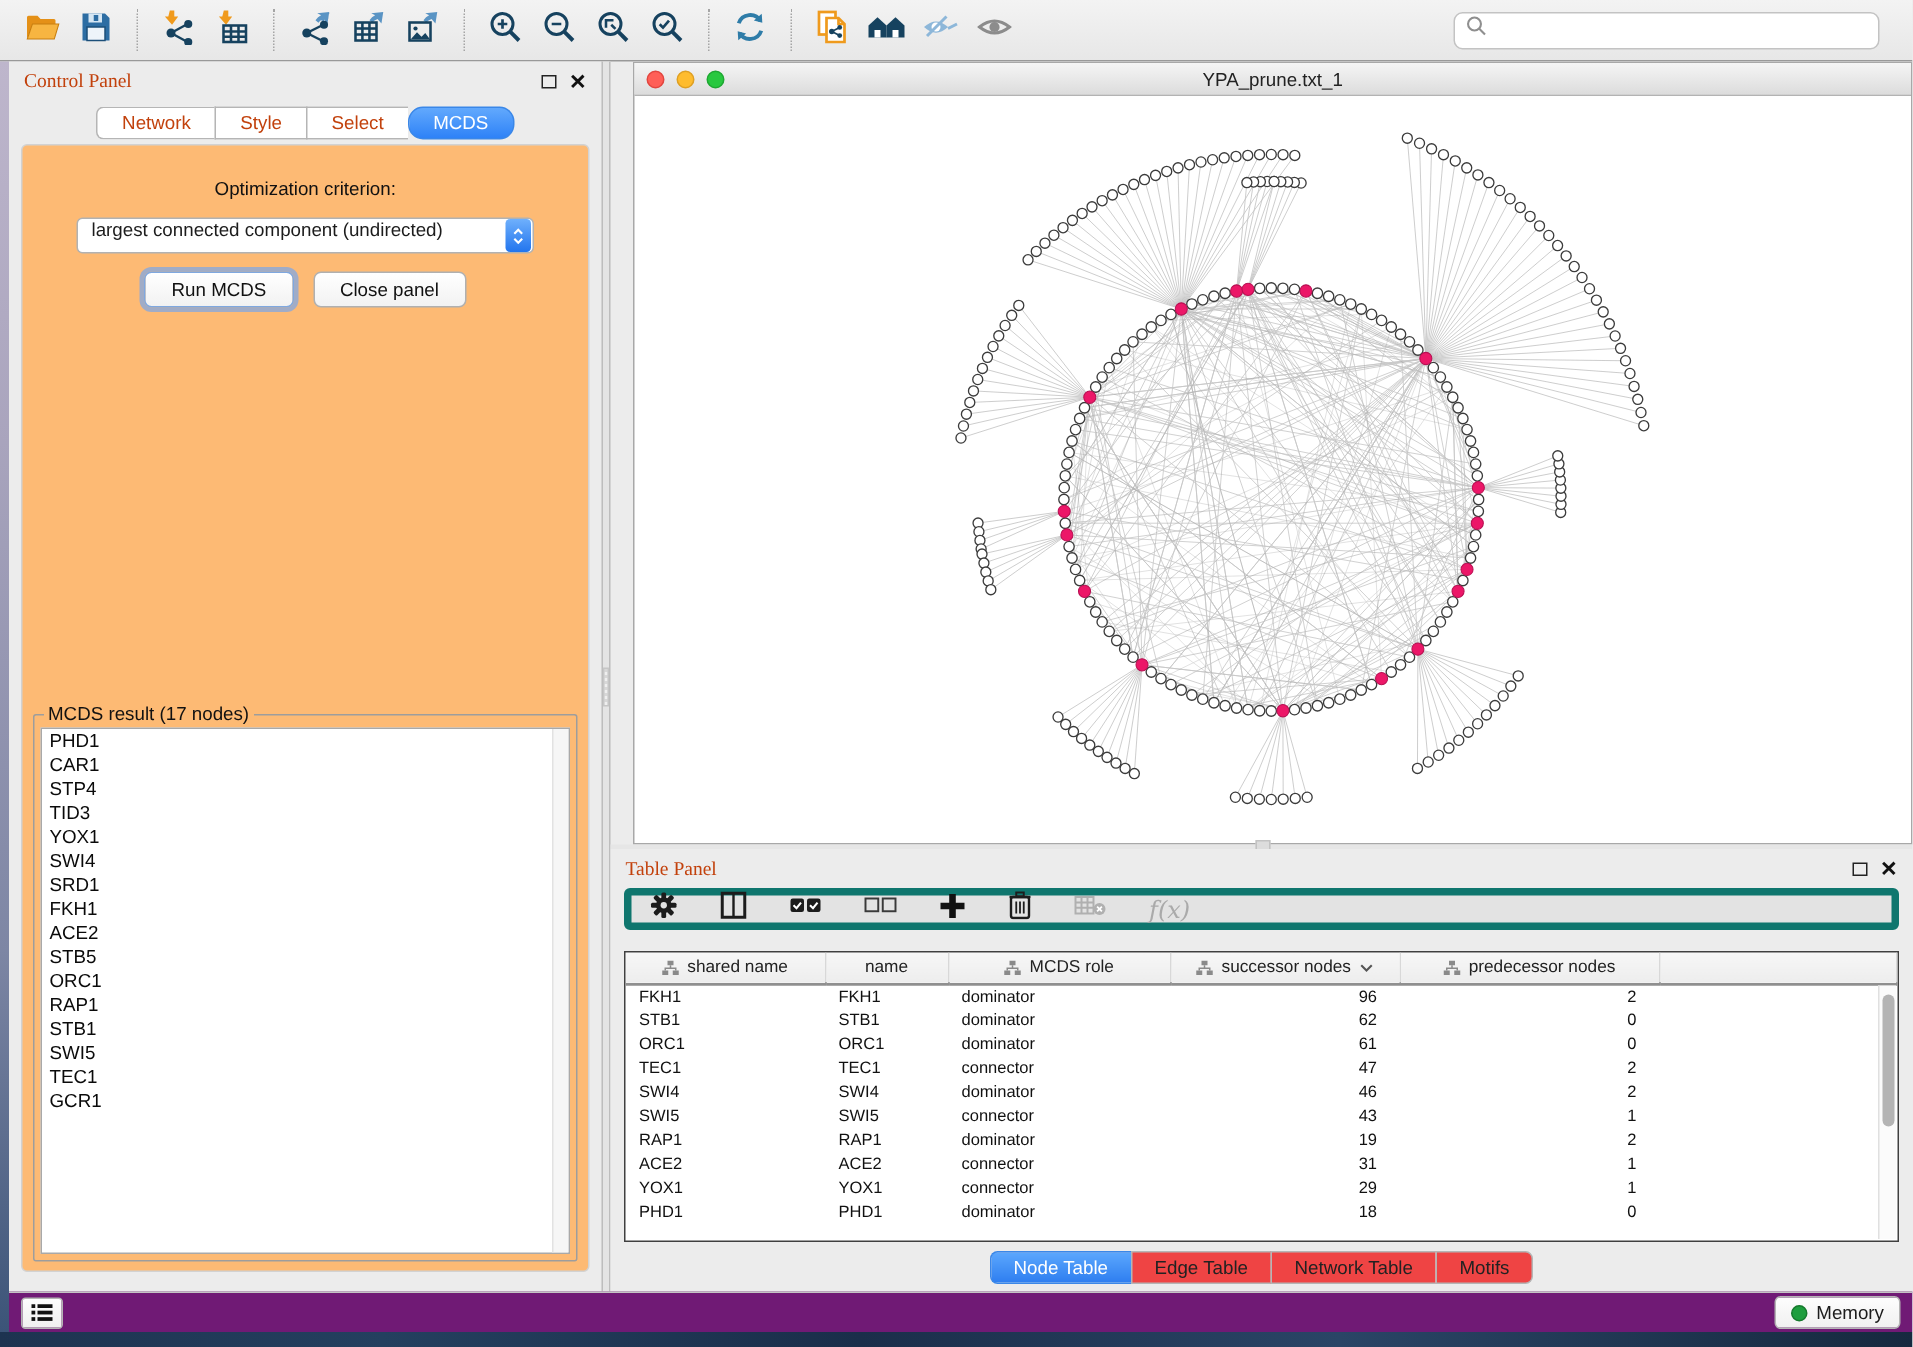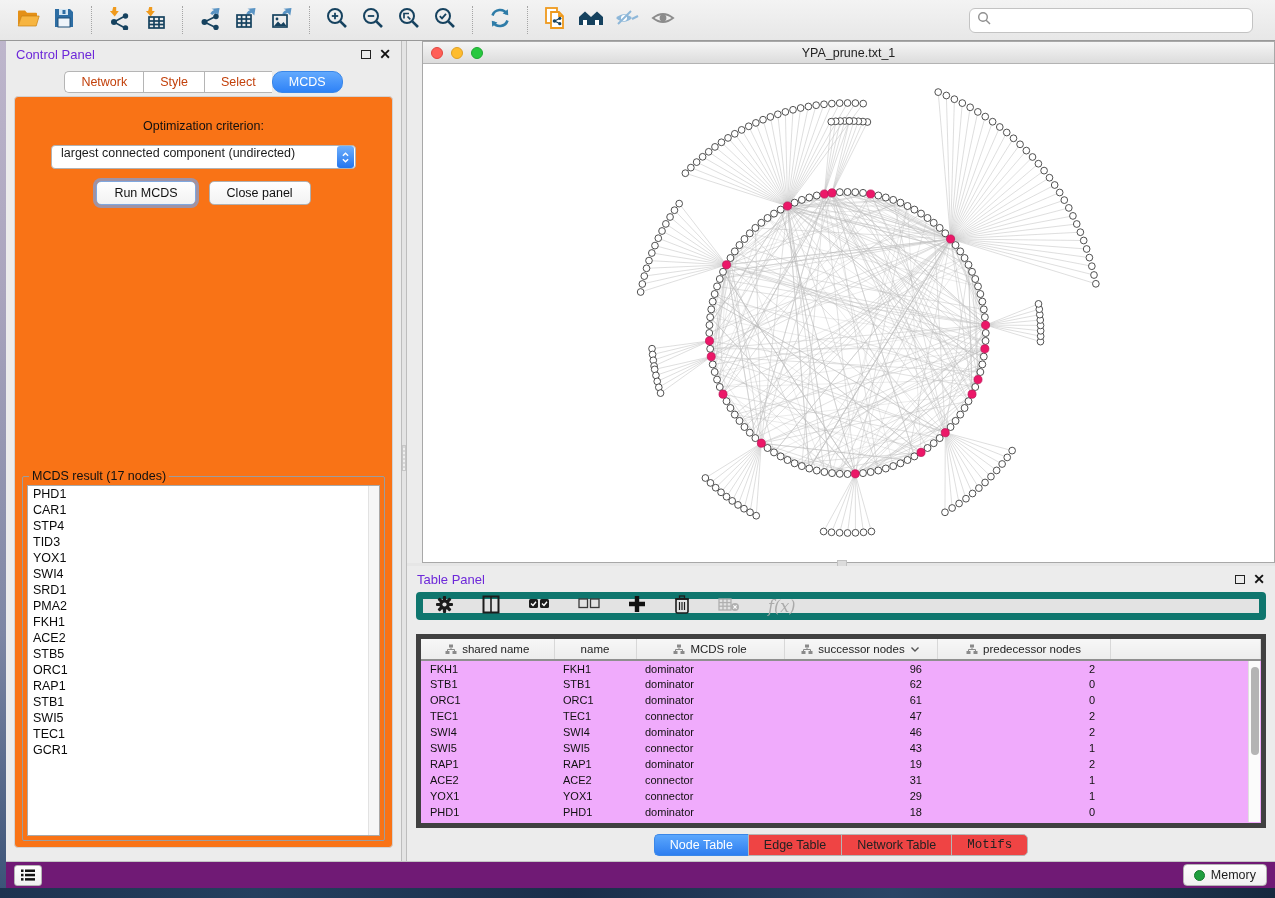--- a/index.html
+++ b/index.html
@@ -18,34 +18,34 @@
 
   
   #left-strip { position:absolute; left:0; top:41px; width:6px; height:847px;
     background:linear-gradient(#beb6cc,#a9a4bd 30%,#7d86a4 70%,#3c5478); }
   #bottom-strip { position:absolute; left:0; top:888px; width:1275px; height:10px;
     background:linear-gradient(90deg,#1d3350,#24405f 20%,#1a2e4a 45%,#2a4566 70%,#16293f); }
 
   
   #control-panel { position:absolute; left:6px; top:41px; width:395px; height:820px; background:#ececec; }
   .panel-header { height:26px; display:flex; align-items:center; padding:0 10px; }
-  .panel-title { font-size:13px; color:#6d28d9; }
+  .panel-title { font-size:13px; color:#c2410c;font-family:Liberation Serif, serif; }
   .panel-hdr-icons { margin-left:auto; display:flex; align-items:center; gap:8px; }
   .float-icon { width:10px; height:9px; border:1.5px solid #222; display:inline-block; }
   .close-icon { font-size:14px; font-weight:bold; color:#111; line-height:1; }
 
   .cp-tabs { display:flex; justify-content:center; margin-top:4px; position:relative; z-index:2; }
   .cp-tab { height:22px; padding:0 16px; display:flex; align-items:center; background:#fff;
     border:1px solid #b5b5b5; border-right:none; font-size:12.5px; color:#c2410c; }
   .cp-tab:first-child { border-radius:5px 0 0 5px; }
   .cp-tab:last-child { border-radius:0 5px 5px 0; border-right:1px solid #b5b5b5; }
   .cp-tab.active { background:linear-gradient(#62a9fd,#2e82f7); color:#fff; border-color:#3a87e8;border-radius:10px; }
 
   #cp-body { position:absolute; left:8px; right:8px; top:55px; bottom:13px;
-    background:#f97316; border:1px solid #d2d2d2; border-radius:4px; }
+    background:#fdba74; border:1px solid #d2d2d2; border-radius:4px; }
   #opt-label { text-align:center; margin-top:22px; font-size:12.5px; color:#111; }
   #criterion-select { position:absolute; left:36px; right:36px; top:48px; height:24px; background:#fff;
     border:1px solid #b2b2b2; border-radius:4px; display:flex; align-items:flex-start; }
   #criterion-select .sel-text { flex:1; font-size:12.5px; padding-left:9px; }
   #criterion-select .sel-stepper { width:17px; height:22px; margin-right:1px; border-radius:3px;
     background:linear-gradient(#6fb0fc,#2275ee); display:flex; flex-direction:column;
     align-items:center; justify-content:center; gap:1px; }
   .chev { width:7px; height:5px; }
   #cp-buttons { position:absolute; top:84px; left:0; right:0; display:flex; justify-content:center; gap:13px; }
   .push-btn { height:24px; padding:0 17px; background:linear-gradient(#ffffff,#f2f2f2);
@@ -77,40 +77,40 @@
   .traffic { width:12px; height:12px; border-radius:50%; margin-right:8px; }
   .t-red { background:#ff5f57; border:0.5px solid #e2463f; }
   .t-yellow { background:#febc2e; border:0.5px solid #dfa023; }
   .t-green { background:#28c83f; border:0.5px solid #1ea832; }
   #net-title { position:absolute; left:0; right:0; text-align:center; font-size:12.5px; color:#222; }
   #net-canvas { width:100%; height:497px; display:block; }
 
   
   #table-panel { position:absolute; left:407px; top:566px; right:0; height:295px; background:#ececec; }
   #tp-toolbar { position:absolute; left:9px; right:9px; top:26px; height:28px; background:#e3e3e3;
-    border:7px solid #0f766e; border-radius:4px; display:flex; align-items:center; padding:0 12px; gap:28px; }
+    border:5px solid #0f766e; border-radius:4px; display:flex; align-items:center; padding:0 12px; gap:28px; }
   .fx-label { font-family:"DejaVu Serif", serif; font-style:italic; font-size:16px; color:#aaa; }
 
-  #tp-table-wrap { position:absolute; left:9px; right:9px; top:68px; bottom:33px; background:#f0abfc;
-    border:5px solid #404040; overflow:hidden; }
+  #tp-table-wrap { position:absolute; left:9px; right:9px; top:68px; bottom:33px; background:#ffffff;
+    border:1px solid #404040; overflow:hidden; }
   table { border-collapse:collapse; table-layout:fixed; width:100%; }
   th { height:21px; background:linear-gradient(#f7f7f7,#ededed); border-right:1px solid #d8d8d8;
     border-bottom:2px solid #8f8f8f; font-weight:normal; font-size:11.5px; color:#222; position:relative; }
   .th-inner { display:flex; align-items:center; justify-content:center; gap:5px; padding:0 4px; }
   td { height:16px; font-size:11px; color:#111; padding:0; white-space:nowrap; overflow:hidden; }
   td.txt { padding-left:9px; text-align:left; }
   td.num { text-align:right; padding-right:15px; }
   #tbl-scrollbar { position:absolute; right:1px; top:22px; bottom:1px; width:12px; background:#fbfbfb; border-left:1px solid #e0e0e0; }
   #tbl-thumb { position:absolute; left:2px; top:6px; width:8px; height:88px; background:#b4b4b4; border-radius:4px; }
 
   #tp-tabs { position:absolute; left:0; right:0; bottom:5px; display:flex; justify-content:center; }
   .tp-tab { height:22px; padding:0 15px; display:flex; align-items:center; background:#ef4444;
     border:1px solid #b5b5b5; border-right:none; font-size:12.5px; color:#222; }
   .tp-tab:first-child { border-radius:5px 0 0 5px; }
-  .tp-tab:last-child { border-radius:0 5px 5px 0; border-right:1px solid #b5b5b5;font-family:Liberation Mono, monospace; }
+  .tp-tab:last-child { border-radius:0 5px 5px 0; border-right:1px solid #b5b5b5; }
   .tp-tab.active { background:linear-gradient(#5ba7fd,#2e7ef0); color:#fff; border-color:#3a87e8; }
 
   
   #status-bar { position:absolute; left:6px; right:0; top:861px; height:27px; background:#701a75;
     border-top:1px solid #c4c4c4; display:flex; align-items:center; padding:0 8px; }
   #status-list-btn { width:28px; height:21px; background:linear-gradient(#fdfdfd,#f0f0f0);
     border:1px solid #b4b4b4; border-radius:3px; display:flex; align-items:center; justify-content:center; }
   #memory-btn { margin-left:auto; height:22px; padding:0 10px; background:linear-gradient(#fdfdfd,#f0f0f0);
     border:1px solid #b4b4b4; border-radius:4px; display:flex; align-items:center; gap:6px; font-size:12.5px; }
   #memory-dot { width:11px; height:11px; border-radius:50%; background:#1e9e3e; border:1px solid #157a2d; }
@@ -316,21 +316,20 @@
       <legend>MCDS result (17 nodes)</legend>
       <div id="mcds-list">
 
       <div class="list-item">PHD1</div>
           <div class="list-item">CAR1</div>
           <div class="list-item">STP4</div>
           <div class="list-item">TID3</div>
           <div class="list-item">YOX1</div>
           <div class="list-item">SWI4</div>
           <div class="list-item">SRD1</div>
-          <div class="list-item">PMA2</div>
           <div class="list-item">FKH1</div>
           <div class="list-item">ACE2</div>
           <div class="list-item">STB5</div>
           <div class="list-item">ORC1</div>
           <div class="list-item">RAP1</div>
           <div class="list-item">STB1</div>
           <div class="list-item">SWI5</div>
           <div class="list-item">TEC1</div>
           <div class="list-item">GCR1</div>
           <div id="mcds-scroll-track"></div>

